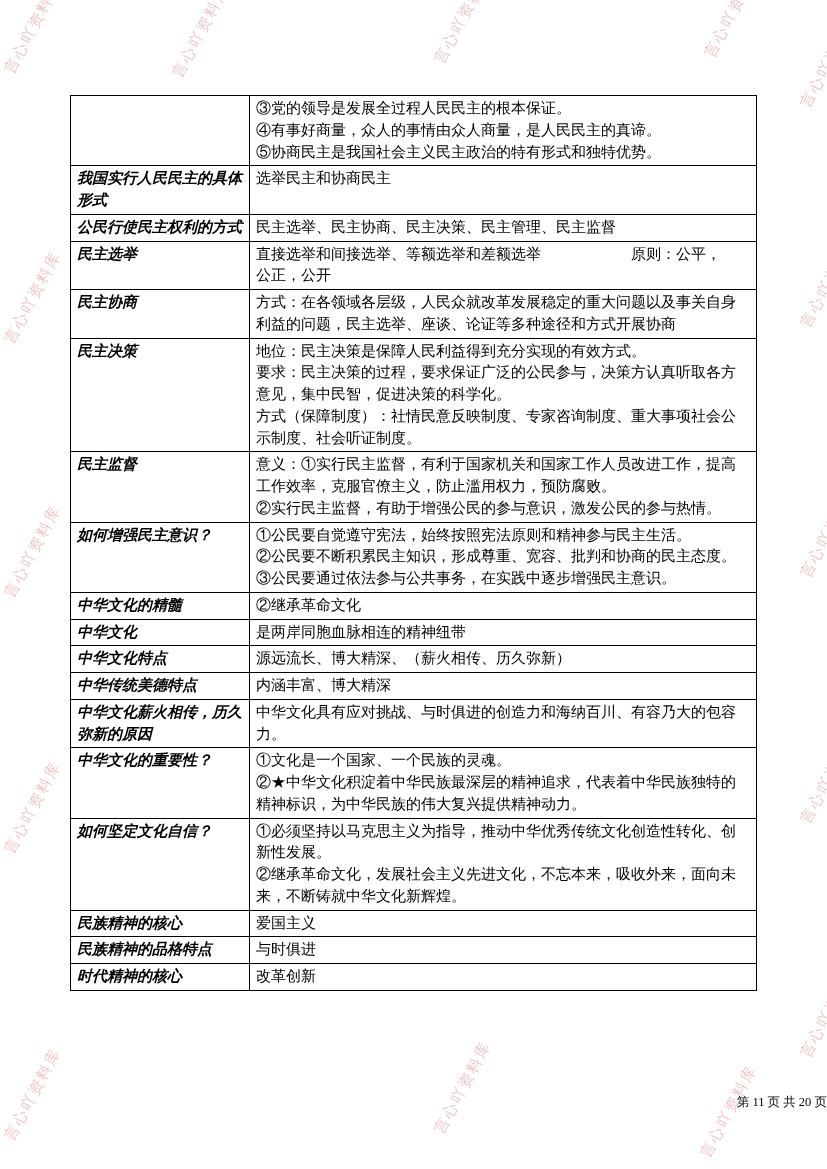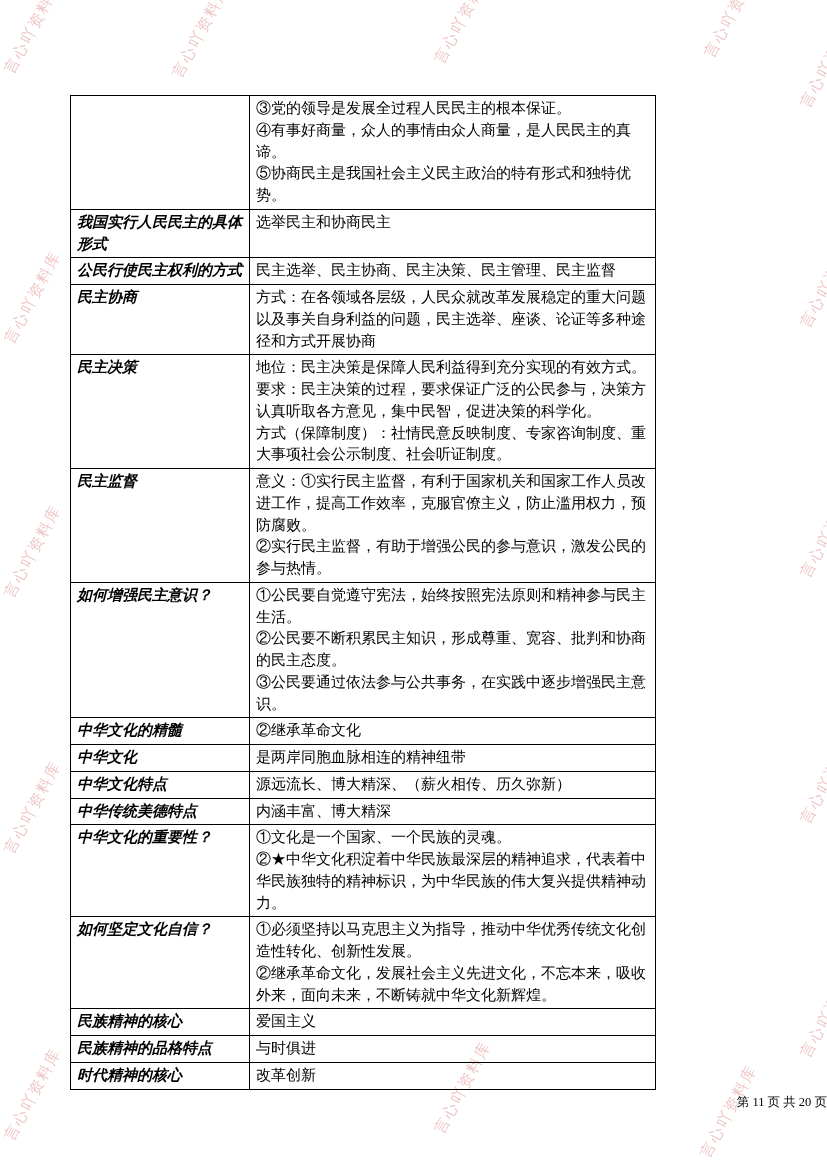--- a/index.html
+++ b/index.html
@@ -9,21 +9,21 @@
     height: 1169px;
     background: #ffffff;
     overflow: hidden;
     font-family: "Liberation Serif", serif;
     color: #000;
   }
   table.notes {
     position: absolute;
     left: 70px;
     top: 95px;
-    width: 586px;
+    width: 687px;
     border-collapse: collapse;
     table-layout: fixed;
   }
   table.notes td {
     border: 1.5px solid #000;
     padding: 2px 6px;
     font-size: 15px;
     line-height: 1.45;
     vertical-align: top;
     word-break: break-all;
@@ -88,20 +88,25 @@
       </tr>
       <tr>
         <td class="term">我国实行人民民主的具体形式</td>
         <td class="def">选举民主和协商民主</td>
       </tr>
       <tr>
         <td class="term">公民行使民主权利的方式</td>
         <td class="def">民主选举、民主协商、民主决策、民主管理、民主监督</td>
       </tr>
       <tr>
+        <td class="term">民主选举</td>
+        <td class="def">直接选举和间接选举、等额选举和差额选举　　　　　　原则：公平，
+公正，公开</td>
+      </tr>
+      <tr>
         <td class="term">民主协商</td>
         <td class="def">方式：在各领域各层级，人民众就改革发展稳定的重大问题以及事关自身利益的问题，民主选举、座谈、论证等多种途径和方式开展协商</td>
       </tr>
       <tr>
         <td class="term">民主决策</td>
         <td class="def">地位：民主决策是保障人民利益得到充分实现的有效方式。
 要求：民主决策的过程，要求保证广泛的公民参与，决策方认真听取各方意见，集中民智，促进决策的科学化。
 方式（保障制度）：社情民意反映制度、专家咨询制度、重大事项社会公示制度、社会听证制度。</td>
       </tr>
       <tr>
@@ -125,20 +130,24 @@
       </tr>
       <tr>
         <td class="term">中华文化特点</td>
         <td class="def">源远流长、博大精深、（薪火相传、历久弥新）</td>
       </tr>
       <tr>
         <td class="term">中华传统美德特点</td>
         <td class="def">内涵丰富、博大精深</td>
       </tr>
       <tr>
+        <td class="term">中华文化薪火相传，历久弥新的原因</td>
+        <td class="def">中华文化具有应对挑战、与时俱进的创造力和海纳百川、有容乃大的包容力。</td>
+      </tr>
+      <tr>
         <td class="term">中华文化的重要性？</td>
         <td class="def">①文化是一个国家、一个民族的灵魂。
 ②★中华文化积淀着中华民族最深层的精神追求，代表着中华民族独特的精神标识，为中华民族的伟大复兴提供精神动力。</td>
       </tr>
       <tr>
         <td class="term">如何坚定文化自信？</td>
         <td class="def">①必须坚持以马克思主义为指导，推动中华优秀传统文化创造性转化、创新性发展。
 ②继承革命文化，发展社会主义先进文化，不忘本来，吸收外来，面向未来，不断铸就中华文化新辉煌。</td>
       </tr>
       <tr>

